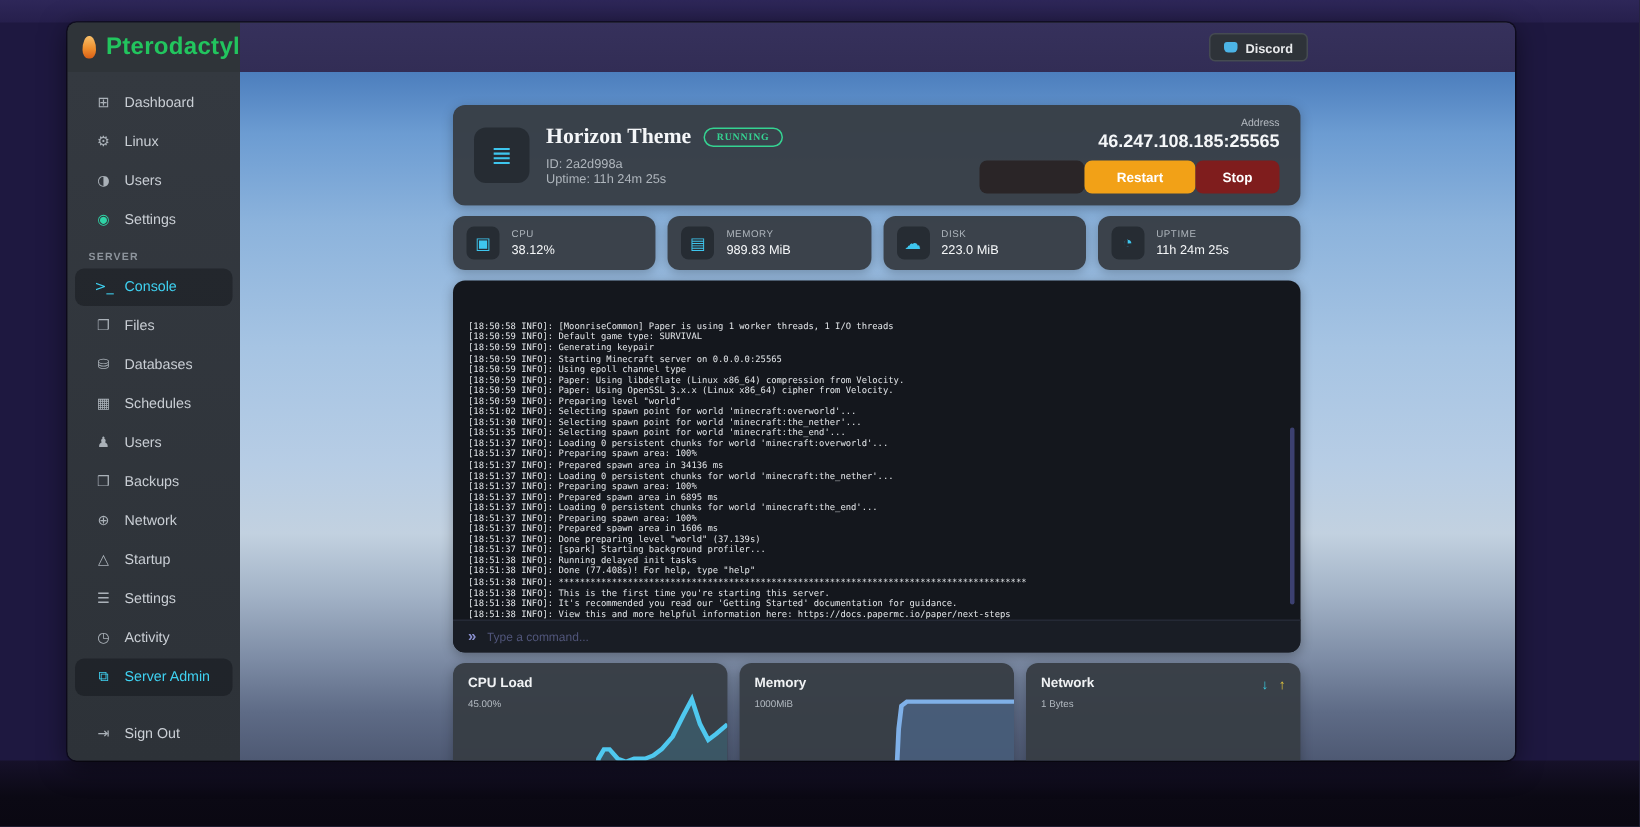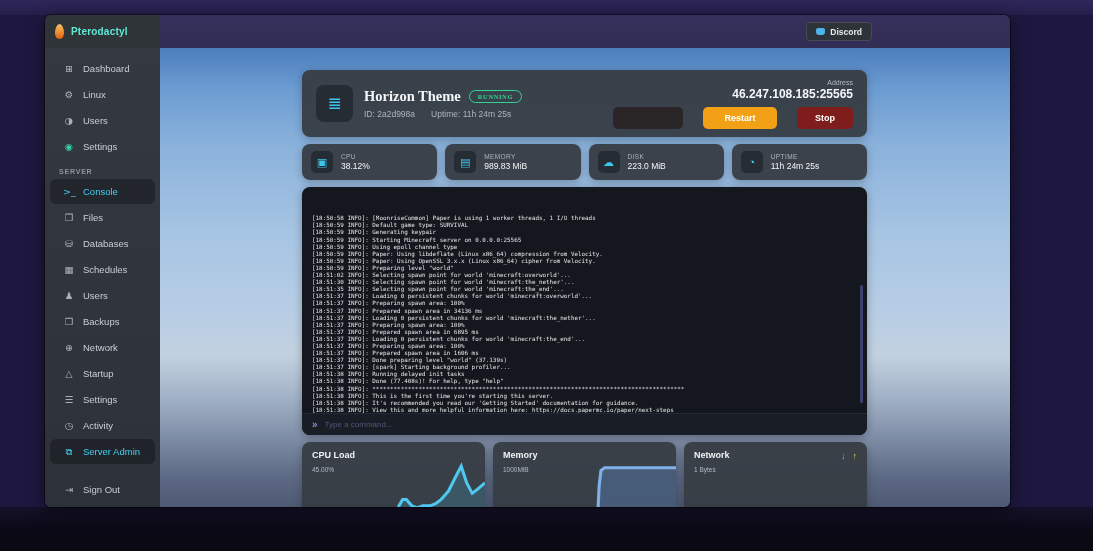--- a/index.html
+++ b/index.html
@@ -18,21 +18,21 @@
     box-shadow:0 0 0 1px rgba(0,0,0,.45), 0 4px 18px rgba(0,0,0,.5);
     display:flex; flex-direction:column;
   }
   
   .hdr { height:33px; display:flex; flex:none; }
   .hdr-left { width:115px; background:#2f3439; display:flex; align-items:center;
     padding-left:10px; gap:7px; }
   .flame { width:9px; height:15px;
     background:linear-gradient(180deg,#f8c06a 0%,#ef8f2e 55%,#d95f17 100%);
     border-radius:50% 50% 45% 45% / 62% 62% 38% 38%; }
-  .brand { color:#5eead4; font-weight:bold; font-size:10px; letter-spacing:.2px; }
+  .brand { color:#22c55e; font-weight:bold; font-size:16px; letter-spacing:.2px; }
   .hdr-right { flex:1; background:linear-gradient(180deg,#36315c,#322d55);
     position:relative; }
   .discord-btn { position:absolute; right:138px; top:7px; height:19px;
     background:#2e3339; border:1px solid #454b52; border-radius:4px;
     color:#e8eaec; font-size:8.5px; font-weight:bold; display:flex;
     align-items:center; gap:5px; padding:0 9px; cursor:pointer; }
   .discord-glyph { width:9px; height:7px; background:#4cb4e6; border-radius:2px 2px 3px 3px; }
   
   .layout { flex:1; display:flex; min-height:0; }
   .sidebar { width:115px; flex:none; background:linear-gradient(180deg,#343940,#2d3238);
@@ -60,25 +60,25 @@
   
   .server-card { height:67px; display:flex; align-items:center; padding:0 14px; }
   .server-icon { width:37px; height:37px; border-radius:8px; background:#262c33;
     color:#3ec6ee; font-size:17px; display:flex; align-items:center;
     justify-content:center; flex:none; }
   .server-meta { margin-left:11px; }
   .server-title-row { display:flex; align-items:center; gap:8px;font-family:Liberation Serif, serif; }
   .server-name { color:#f4f6f8; font-size:14.5px; font-weight:bold; }
   .status-badge { border:1px solid #35d392; color:#35d392; font-size:6.5px;
     font-weight:bold; letter-spacing:.6px; border-radius:9px; padding:2px 8px; }
-  .server-sub { display:flex; gap:16px; margin-top:4px; color:#aeb5bc; font-size:8.5px; }
+  .server-sub { display:flex; margin-top:4px; color:#aeb5bc; font-size:8.5px;flex-direction:column; }
   .server-right { margin-left:auto; text-align:right; }
   .addr-label { color:#b4bac1; font-size:7px; }
   .addr-value { color:#f4f6f8; font-size:12px; font-weight:bold; margin-top:1px; }
-  .btn-row { display:flex; gap:20px; margin-top:6px; }
+  .btn-row { display:flex; gap:0; margin-top:6px; }
   .btn { height:22px; border:none; border-radius:5px; font-size:9px; font-weight:bold;
     color:#fff; cursor:pointer; font-family:inherit; }
   .btn-start { width:70px; background:#2a2527; }
   .btn-restart { width:74px; background:#f2a117; }
   .btn-stop { width:56px; background:#7f1d1d; }
   
   .stats-row { display:flex; gap:8px; margin-top:7px; }
   .stat-card { flex:1; height:36px; display:flex; align-items:center; gap:8px;
     padding:0 9px; }
   .stat-icon { width:22px; height:22px; border-radius:5px; background:#262c33;

